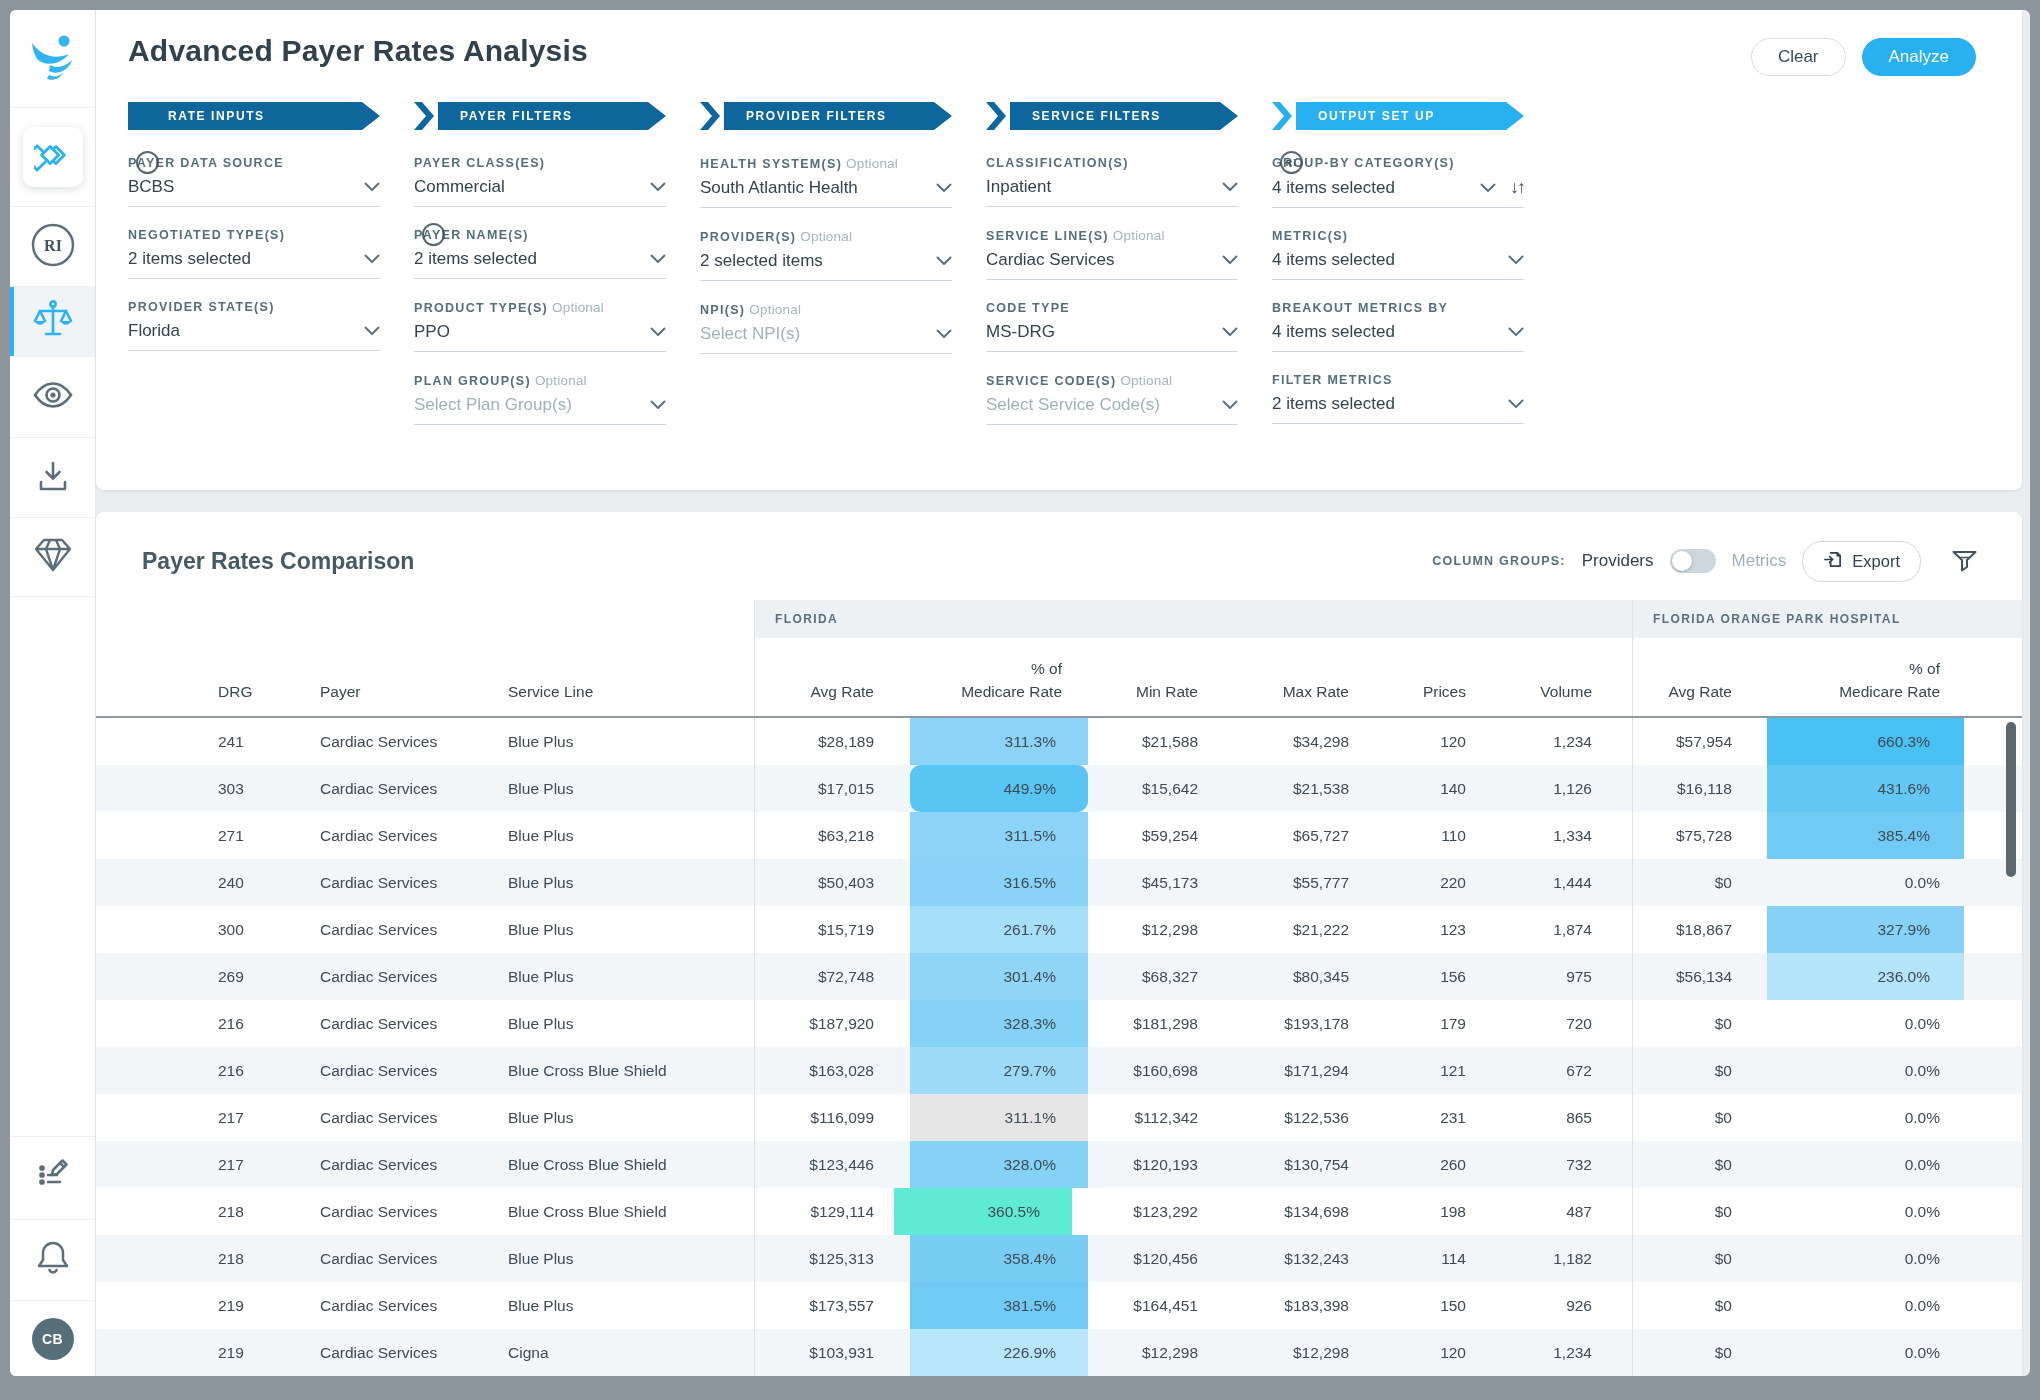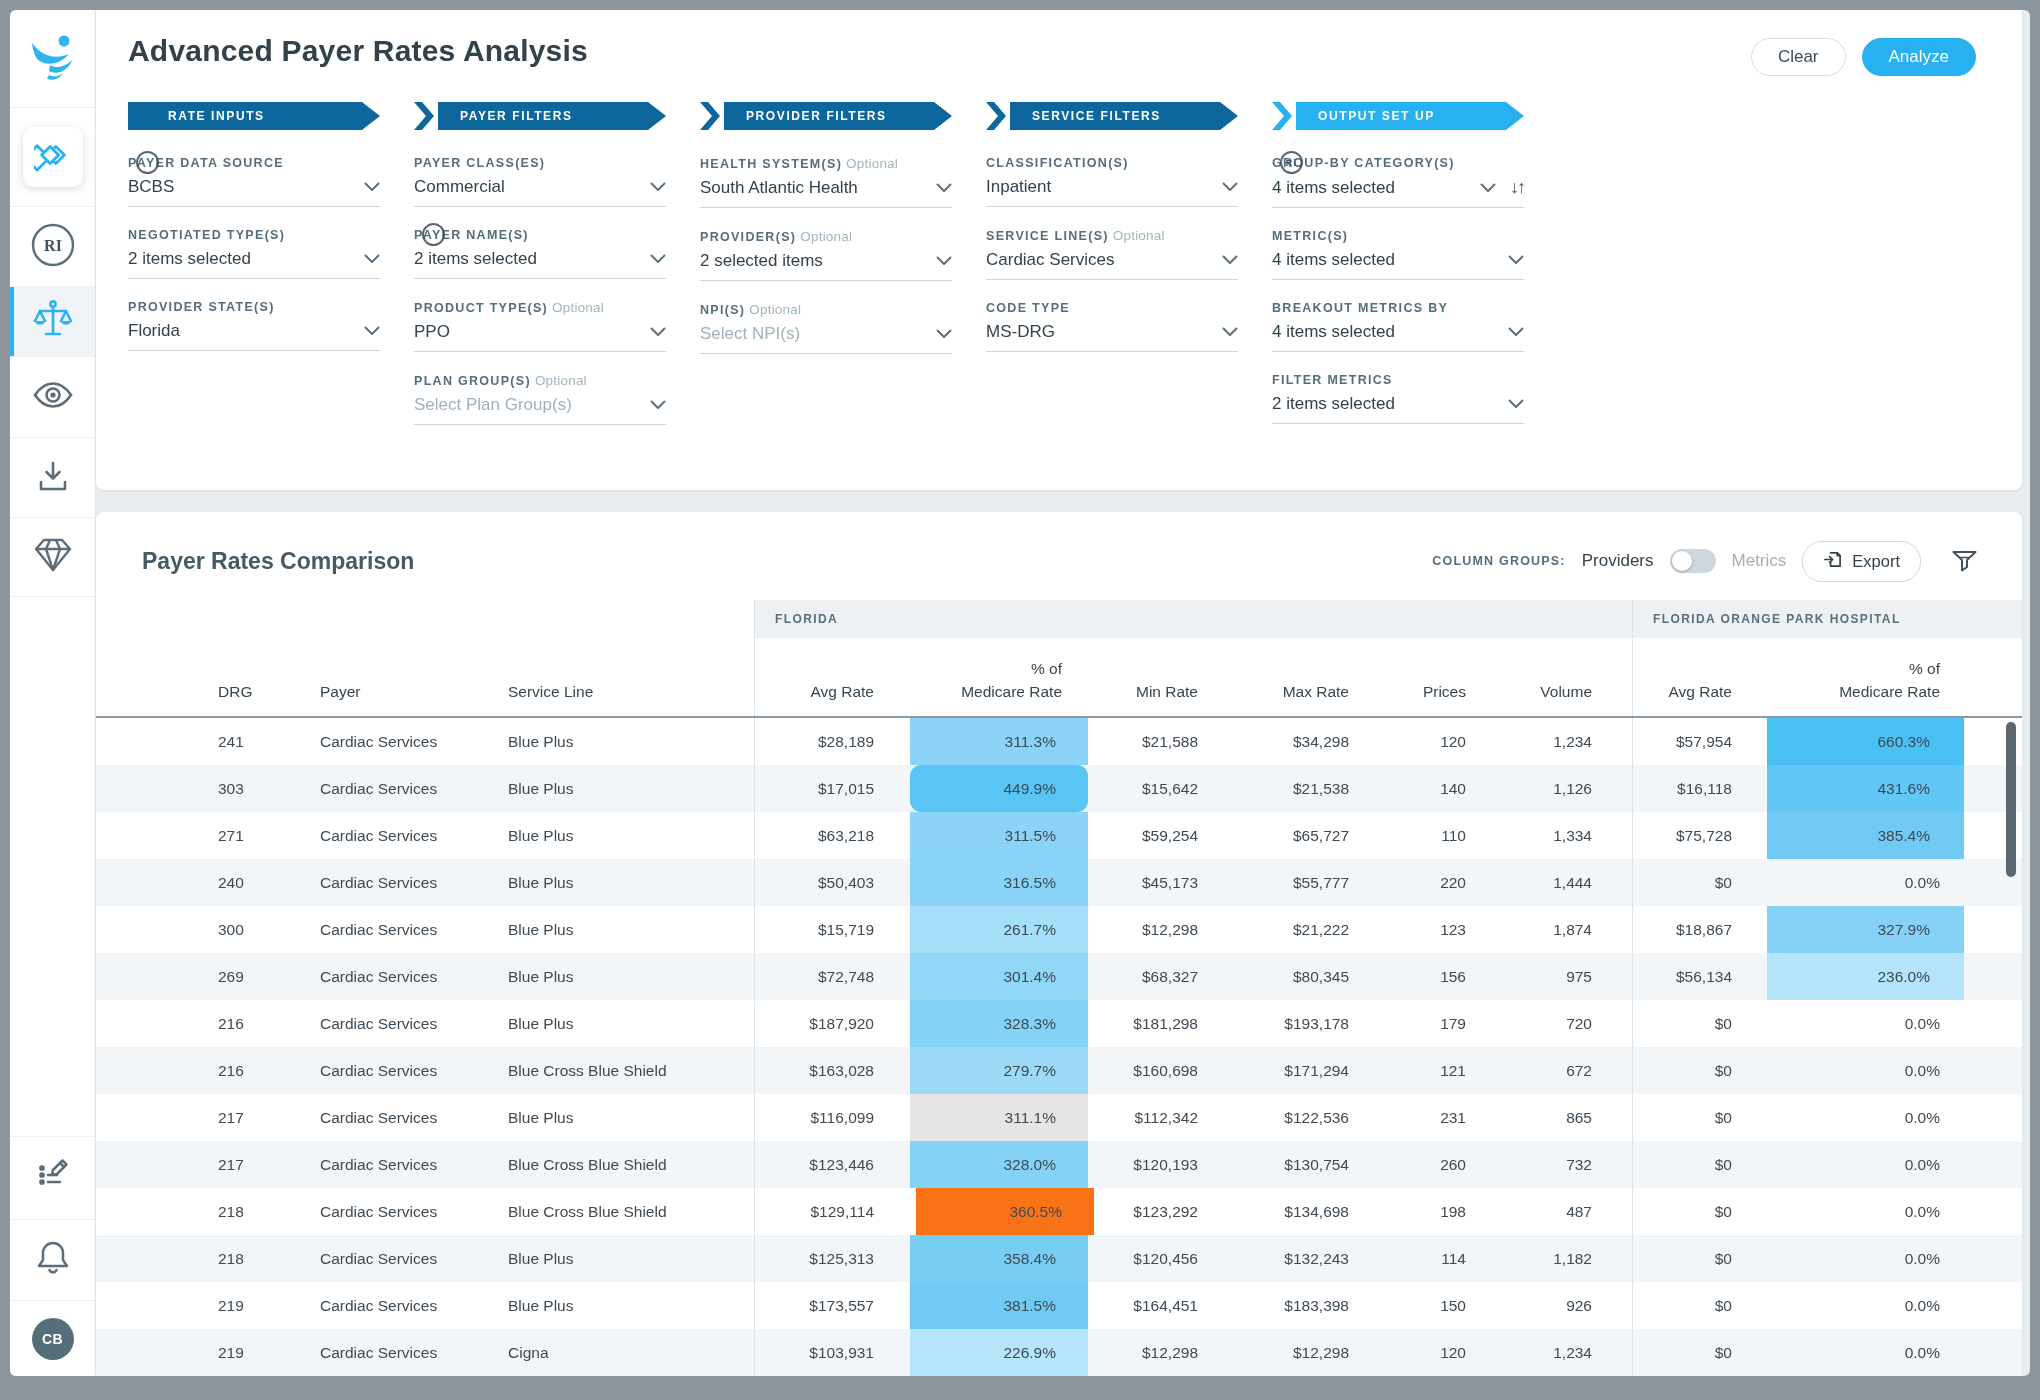--- a/index.html
+++ b/index.html
@@ -331,20 +331,29 @@
                   <span class="val">Cardiac Services</span>
                   <span class="chev"><svg width="16" height="10" viewBox="0 0 16 10">
                       <path d="M1.5 1.5 L8 8 L14.5 1.5" fill="none" stroke="#5a707c" stroke-width="2" stroke-linecap="round" stroke-linejoin="round"></path>
                     </svg></span>
                 </div>
               </div>
               <div class="field">
                 <div class="f-label"><span>CODE TYPE</span></div>
                 <div class="f-value">
                   <span class="val">MS-DRG</span>
+                  <span class="chev"><svg width="16" height="10" viewBox="0 0 16 10">
+                      <path d="M1.5 1.5 L8 8 L14.5 1.5" fill="none" stroke="#5a707c" stroke-width="2" stroke-linecap="round" stroke-linejoin="round"></path>
+                    </svg></span>
+                </div>
+              </div>
+              <div class="field">
+                <div class="f-label"><span>SERVICE CODE(S)</span><span class="opt">Optional</span></div>
+                <div class="f-value muted">
+                  <span class="val">Select Service Code(s)</span>
                   <span class="chev"><svg width="16" height="10" viewBox="0 0 16 10">
                       <path d="M1.5 1.5 L8 8 L14.5 1.5" fill="none" stroke="#5a707c" stroke-width="2" stroke-linecap="round" stroke-linejoin="round"></path>
                     </svg></span>
                 </div>
               </div>
             </div>
             <div class="wiz-col">
               <div class="banner accent">
                 <div class="banner-chip"></div>
                 <div class="banner-body">OUTPUT SET UP</div>
@@ -634,21 +643,21 @@
               <div class="gcell r pad-r bl">$0</div>
               <div class="gcell pct-wrap r" style="padding-right: 34px;">0.0%</div>
               <div class="gcell"></div>
             </div>
             <div class="grow body-row" style="grid-template-columns: 216px 188px 254px 130px 210px 114px 151px 117px 156px 110px 232px 48px;">
               <div class="gcell pad-l1">218</div>
               <div class="gcell pad-l2">Cardiac Services</div>
               <div class="gcell pad-l2">Blue Cross Blue Shield</div>
               <div class="gcell r pad-r bl">$129,114</div>
               <div class="gcell pct-wrap">
-                <div class="pct-block" style="background: #f97316; margin-left: 32px; width: 178px; padding-right: 32px;">360.5%</div>
+                <div class="pct-block" style="background: #5eead4; margin-left: 10px; width: 178px; padding-right: 32px;">360.5%</div>
               </div>
               <div class="gcell r pad-r">$123,292</div>
               <div class="gcell r pad-r">$134,698</div>
               <div class="gcell r pad-r">198</div>
               <div class="gcell r" style="padding-right: 40px;">487</div>
               <div class="gcell r pad-r bl">$0</div>
               <div class="gcell pct-wrap r" style="padding-right: 34px;">0.0%</div>
               <div class="gcell"></div>
             </div>
             <div class="grow body-row alt" style="grid-template-columns: 216px 188px 254px 130px 210px 114px 151px 117px 156px 110px 232px 48px;">

